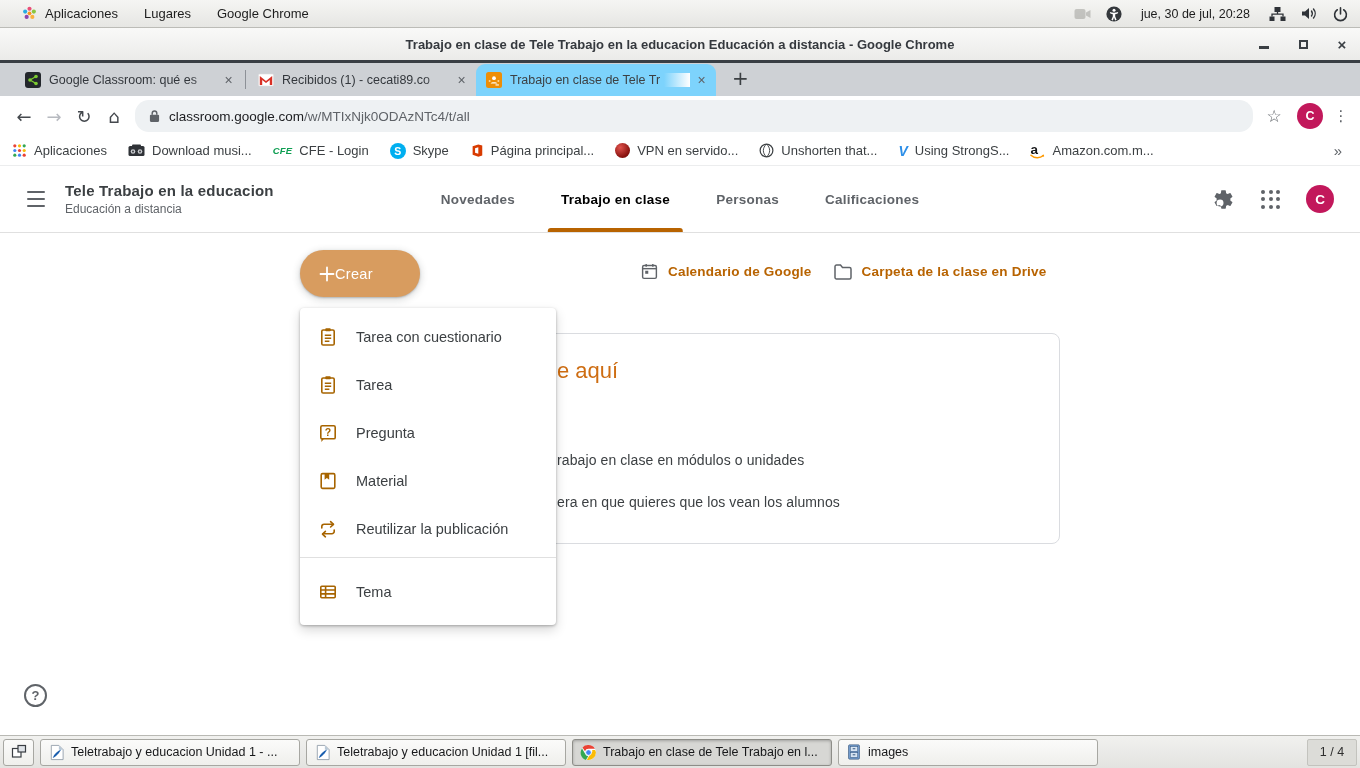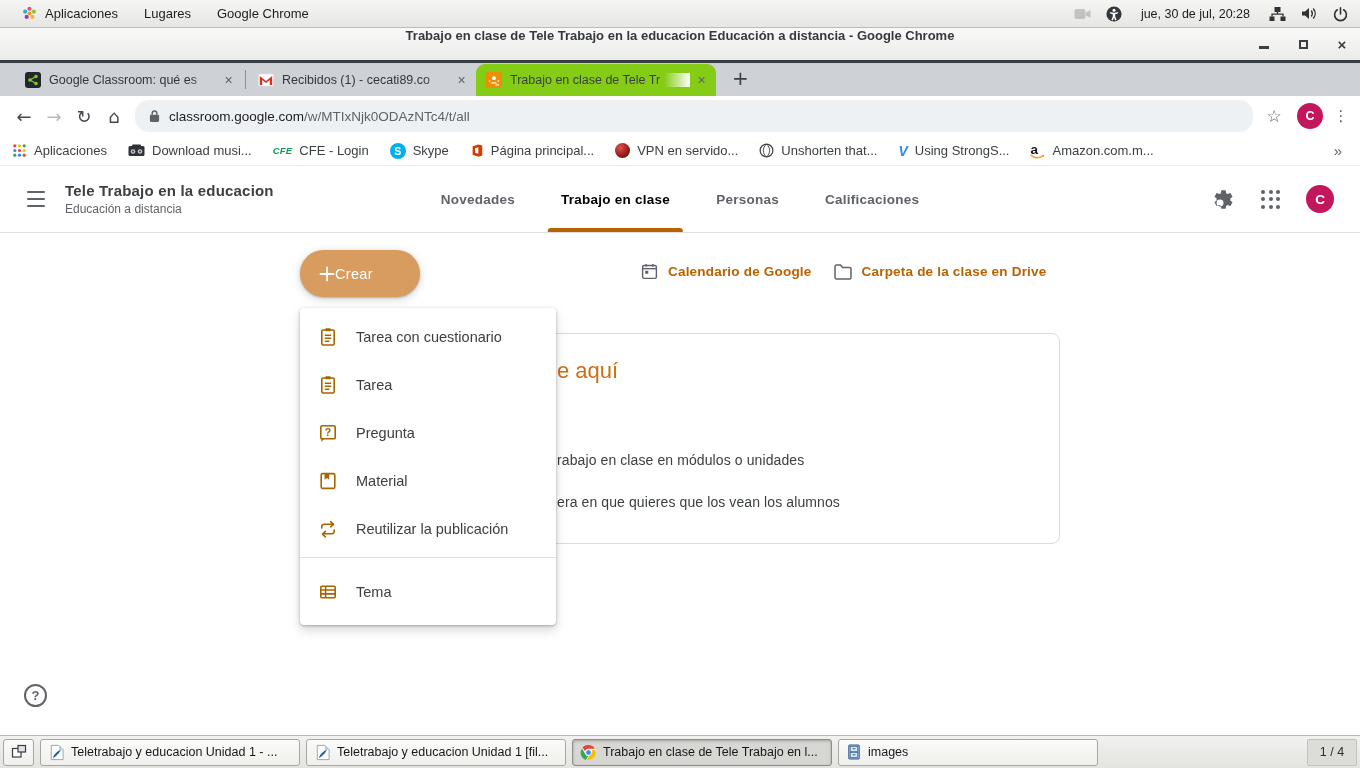--- a/index.html
+++ b/index.html
@@ -14,33 +14,33 @@
   .panel-left { display:flex; align-items:center; }
   .panel-menu-item { display:flex; align-items:center; gap:7px; font-size:13px; color:#1d1d1d; padding:0 13px; height:27px; }
   .panel-right { display:flex; align-items:center; gap:15px; padding-right:4px; }
   .panel-clock { font-size:12.5px; color:#1d1d1d; margin:0 4px; }
   .dim { opacity:.45; }
 
   
   #chrome-window { position:absolute; top:28px; left:0; right:0; bottom:33px; background:#fff; }
 
   #titlebar { height:32px; background:linear-gradient(#f9f9f8,#ebebe9);
-    display:flex; justify-content:center; position:relative;
+    display:flex; align-items:center; justify-content:center; position:relative;
     font-size:13px; font-weight:bold; color:#35393e; }
   .win-controls { position:absolute; right:10px; top:0; height:100%; display:flex; align-items:center; gap:23px; }
   .wc { width:16px; height:16px; display:flex; align-items:center; justify-content:center; color:#3a3f44; }
   .wc-min { width:10px; height:3px; background:#3a3f44; margin-top:6px; }
   .wc-max { width:9px; height:9px; border:2px solid #3a3f44; }
   .wc-close { font-size:15px; font-weight:bold; line-height:1; }
 
   #tabstrip { height:36px; background:#ced1d5; border-top:3px solid #393e44;
     display:flex; align-items:flex-end; padding-left:15px; }
   .tab { height:32px; display:flex; align-items:center; padding:0 6px 0 10px; position:relative; }
   .tab.inactive { width:228px; color:#33373c; }
-  .tab.active { width:240px; background:#84cc16; border-radius:9px 9px 0 0; color:#3c4043;justify-content:flex-end; }
+  .tab.active { width:240px; background:#7dd3fc; border-radius:9px 9px 0 0; color:#3c4043;justify-content:flex-end; }
   .tab-fav { width:16px; height:16px; flex:0 0 auto; margin-right:8px; }
   .tab-title { font-size:12.5px; white-space:nowrap; overflow:hidden; flex:1; position:relative; }
   .tab-title::after { content:""; position:absolute; right:0; top:0; bottom:0; width:26px; }
   .tab.inactive .tab-title::after { background:linear-gradient(to right,rgba(206,209,213,0),#ced1d5); }
   .tab.active .tab-title::after { background:linear-gradient(to right,rgba(255,255,255,0),#fff); }
   .tab-close { width:17px; height:17px; display:flex; align-items:center; justify-content:center;
     font-size:14px; color:#5f6368; border-radius:50%; margin-left:3px; flex:0 0 auto; }
   .tab-sep { width:1px; height:19px; background:#8d9197; margin:0 2px 7px 2px; }
   .newtab-btn { font-size:20px; color:#3c4043; margin:0 0 8px 16px; line-height:1; font-family:"DejaVu Sans",sans-serif; }
 

